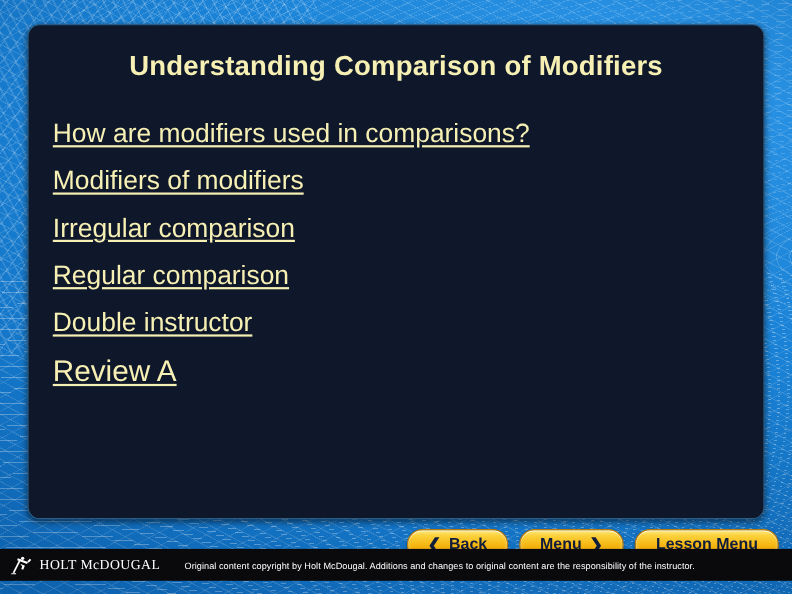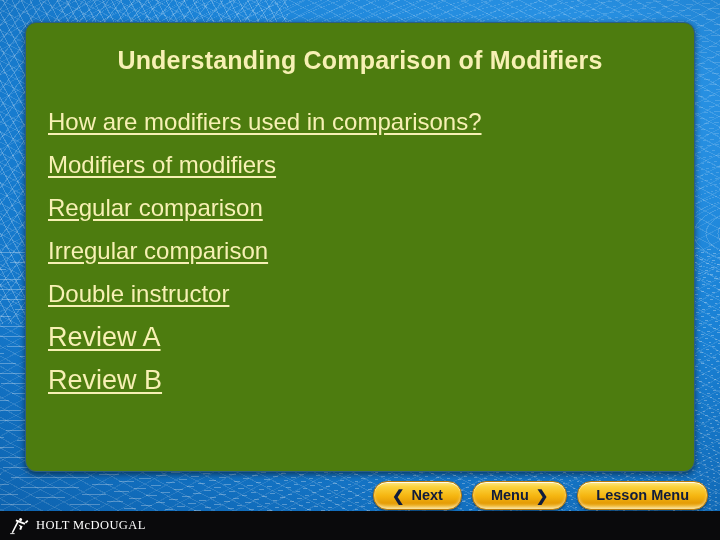--- a/index.html
+++ b/index.html
@@ -70,21 +70,21 @@
     background: radial-gradient(ellipse 140% 110% at 50% 40%, rgba(0,0,0,0) 40%, rgba(0,20,50,.28) 100%);
   }
 
   
   .panel {
     position: absolute;
     left: 25px;
     top: 22px;
     width: 670px;
     height: 450px;
-    background: #4d7c0f;
+    background: #0f172a;
     border-radius: 11px;
     box-sizing: border-box;
     border: 1px solid #2b5d86;
     box-shadow: 0 2px 6px rgba(0,0,0,.55);
     overflow: hidden;
   }
 
   .slide-title {
     position: absolute;
     left: 0;
@@ -162,21 +162,21 @@
     font-size: 15px;
     font-weight: bold;
     line-height: 1;
   }
 
   
   .footer {
     position: absolute;
     left: 0;
     right: 0;
-    bottom: 0;
+    bottom: 12px;
     height: 29px;
     background: #0a0a0c;
     display: flex;
     align-items: center;
     padding-left: 8px;
     box-sizing: border-box;
   }
   .logo-wrap {
     display: flex;
     align-items: center;
@@ -222,47 +222,44 @@
 
       <div class="link-row">
         <span class="link-item">How are modifiers used in comparisons?</span>
       </div>
 
       <div class="link-row">
         <span class="link-item">Modifiers of modifiers</span>
       </div>
 
       <div class="link-row">
+        <span class="link-item">Irregular comparison</span>
+      </div>
+
+      <div class="link-row">
         <span class="link-item">Regular comparison</span>
       </div>
 
       <div class="link-row">
-        <span class="link-item">Irregular comparison</span>
-      </div>
-
-      <div class="link-row">
         <span class="link-item">Double instructor</span>
       </div>
 
       <div class="link-row">
         <span class="link-item small">Review A</span>
       </div>
 
-      <div class="link-row">
-        <span class="link-item small">Review B</span>
-      </div>
 
     </div>
   </div>
 
   <div class="navbar">
 
     <div class="nav-btn">
       <span class="nav-glyph">❮</span>
-      <span>Next</span>
+      <span>Back</span>
     </div>
 
     <div class="nav-btn">
       <span>Menu</span>
       <span class="nav-glyph">❯</span>
     </div>
 
     <div class="nav-btn">
       <span>Lesson Menu</span>
     </div>
@@ -277,15 +274,16 @@
           <path d="M3.6 15.4 L9.8 3.2 L11.2 3.9 L5.0 16.1 Z"></path>
           <path d="M8.2 2.4 L17.4 6.0 L16.6 7.8 L7.6 4.3 Z"></path>
           <path d="M16.8 5.2 L19.2 3.0 L20.4 4.2 L18.1 6.6 Z"></path>
           <circle cx="12.6" cy="2.6" r="1.5"></circle>
           <path d="M10.4 7.6 L14.6 9.3 L13.1 13.0 L11.3 12.2 L12.2 10.0 Z"></path>
           <path d="M2.2 16.2 L6.6 16.2 L6.6 17.1 L2.2 17.1 Z"></path>
         </g>
       </svg>
       <span class="logo-text">HOLT McDOUGAL</span>
     </div>
+    <div class="copyright">Original content copyright by Holt McDougal.  Additions and changes to original content are the responsibility of the instructor.</div>
   </div>
 
 </div>
 
 </body></html>

